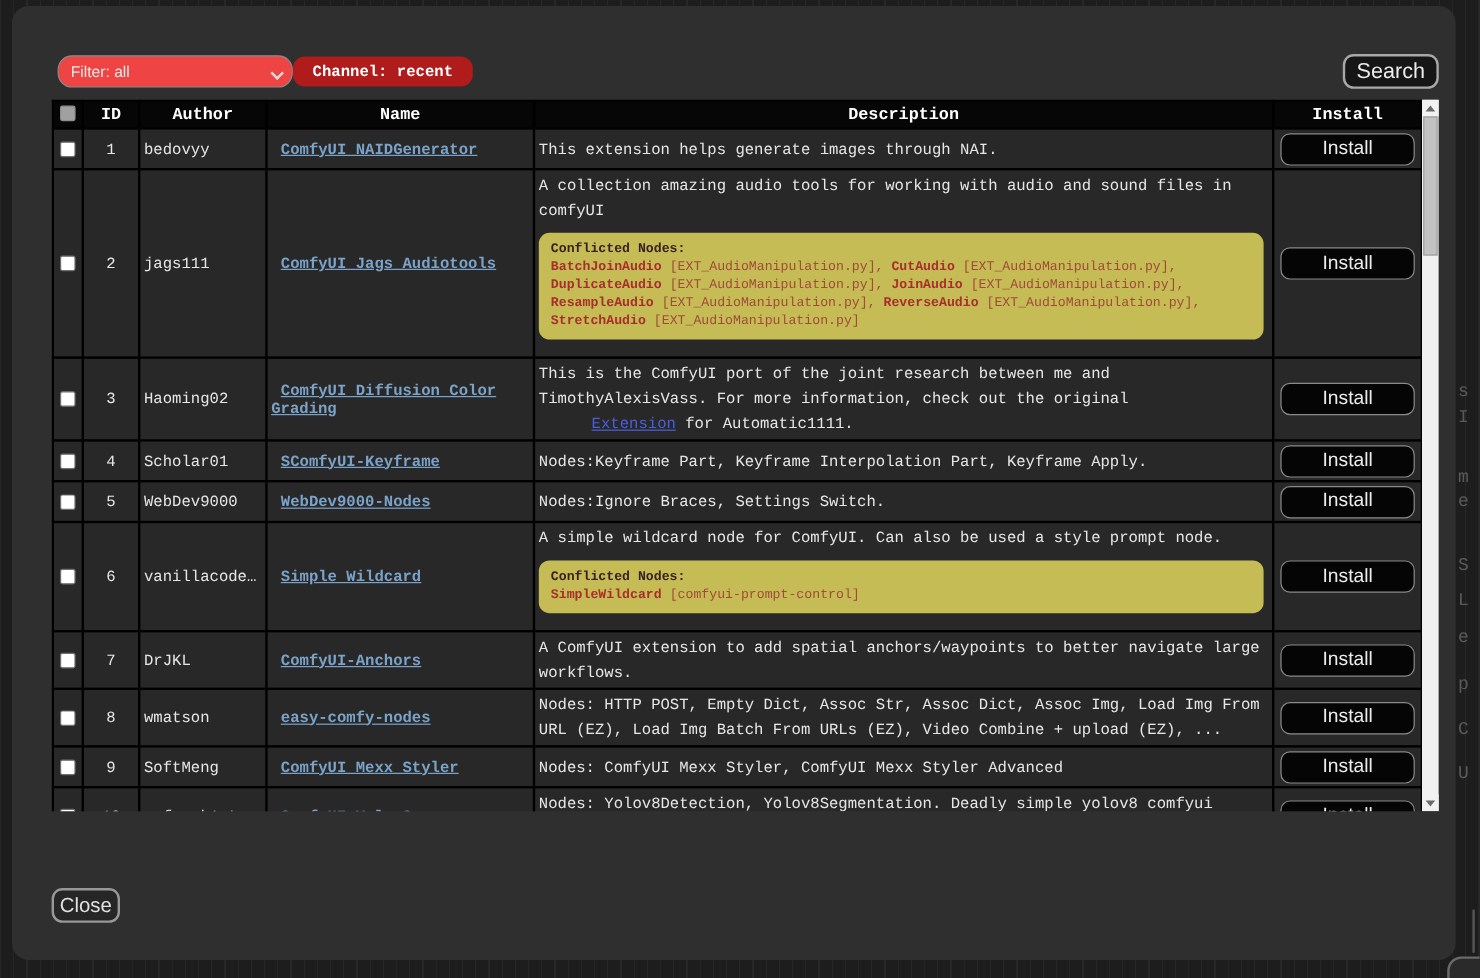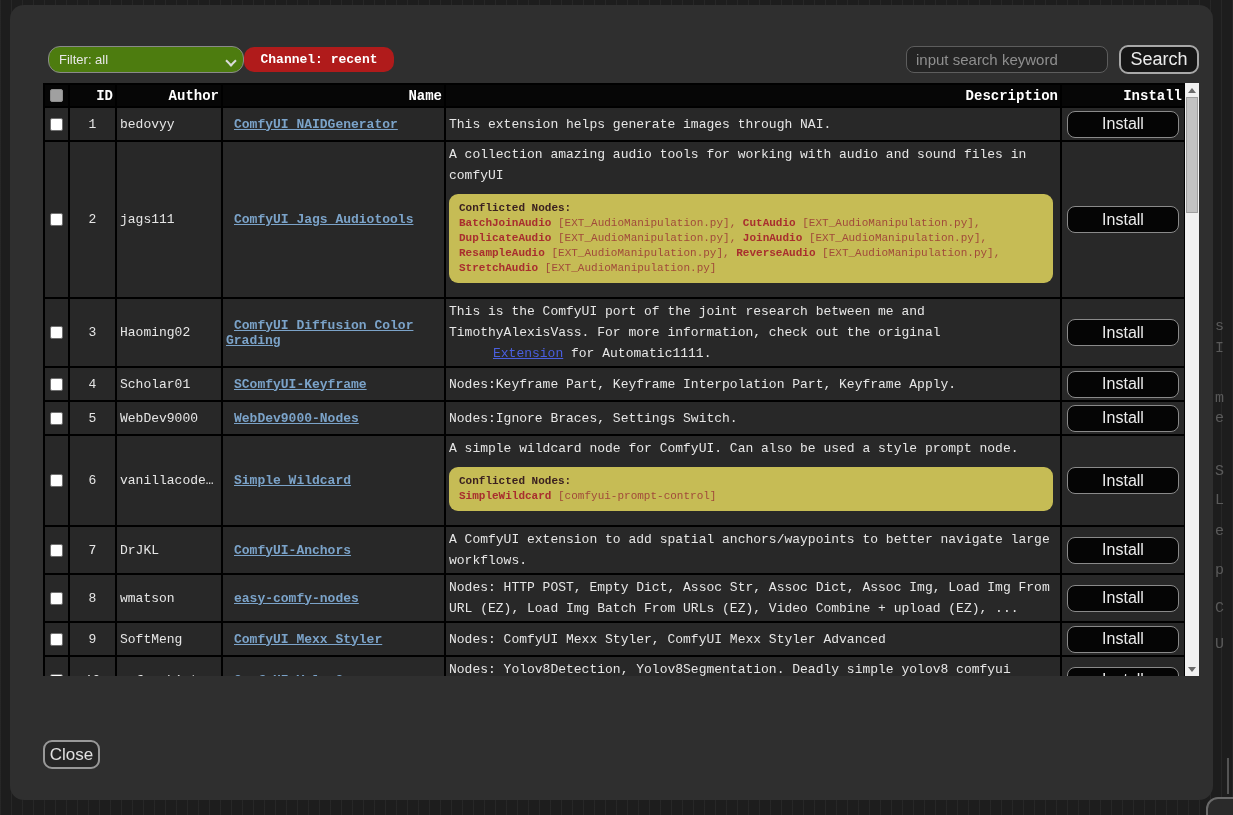--- a/index.html
+++ b/index.html
@@ -28,21 +28,21 @@
     position:absolute; left:10px; top:5px; width:1203px; height:795px;
     background:#2f2f2f; border-radius:14px;
   }
   .dialog-inner { position:absolute; left:33px; top:39px; width:1156px; }
 
   
   .toolbar { display:flex; align-items:center; height:30px; margin-bottom:9px; }
   .filter-wrap { position:relative; width:196px; height:27px; margin-left:5px; }
   select.filter {
     width:100%; height:100%; appearance:none; -webkit-appearance:none;
-    background:#4d7c0f; color:#e8e8e8; border:1px solid #8a8a8a; border-radius:12px;
+    background:#ef4444; color:#e8e8e8; border:1px solid #8a8a8a; border-radius:12px;
     font:13px "Liberation Sans", sans-serif; padding:0 24px 0 10px; outline:none;
   }
   .filter-chevron {
     position:absolute; right:9px; top:11px; width:8px; height:8px; pointer-events:none;
     border-left:2px solid #dcdcdc; border-bottom:2px solid #dcdcdc; transform:rotate(-45deg);
   }
   .channel-badge {
     width:150px; height:25px; border-radius:10px;
     background:var(--badge-red,#b01b1b); color:#fff;
     font:bold 13px "Liberation Mono", monospace;
@@ -64,21 +64,21 @@
   .grid-viewport { position:relative; width:1156px; height:593px; overflow:hidden; }
   table.grid {
     border-collapse:collapse; table-layout:fixed; width:1142px;
     font-family:"Liberation Mono", monospace; font-size:13px;
   }
   .grid col.c-cb{width:25px}.grid col.c-id{width:47px}.grid col.c-author{width:106px}
   .grid col.c-name{width:223px}.grid col.c-desc{width:616px}.grid col.c-install{width:124px}
   .grid th, .grid td { border:2px solid #000; }
   .grid thead th {
     background:#060606; color:#fff; font-weight:bold; font-size:14px;
-    height:23px; text-align:right; padding:1px 2px;
+    height:23px; text-align:center; padding:1px 2px;
   }
   .grid tbody td { background:#282828; color:#e6e6e6; vertical-align:middle; padding:2px 3px; }
   .grid td.t-id { height:34px; text-align:center; }
   .grid td.t-cb, .grid th.t-cb { text-align:center; }
   .grid td.t-author { white-space:nowrap; overflow:hidden; }
   input.cb { appearance:none; -webkit-appearance:none; width:13px; height:13px;
     background:#fff; border:1px solid #6f6f6f; border-radius:2px; vertical-align:middle; cursor:pointer; }
   input.cb.hdr { background:#a0a0a0; border-color:#8d8d8d; }
   a.name-link {
     color:var(--name-link,#7ba3c9); font-weight:bold; text-decoration:underline;
@@ -142,21 +142,20 @@
 
     <div class="toolbar">
       <div class="filter-wrap">
         <select class="filter">
           <option>Filter: all</option>
         </select>
         <span class="filter-chevron"></span>
       </div>
       <div class="channel-badge">Channel: recent</div>
       <div class="tb-spacer"></div>
-      <input class="search" type="text" placeholder="input search keyword" style="">
       <button class="search-btn">Search</button>
     </div>
 
     <div class="grid-viewport">
       <table class="grid">
         <colgroup>
           <col class="c-cb">
             <col class="c-id">
             <col class="c-author">
           <col class="c-name">

